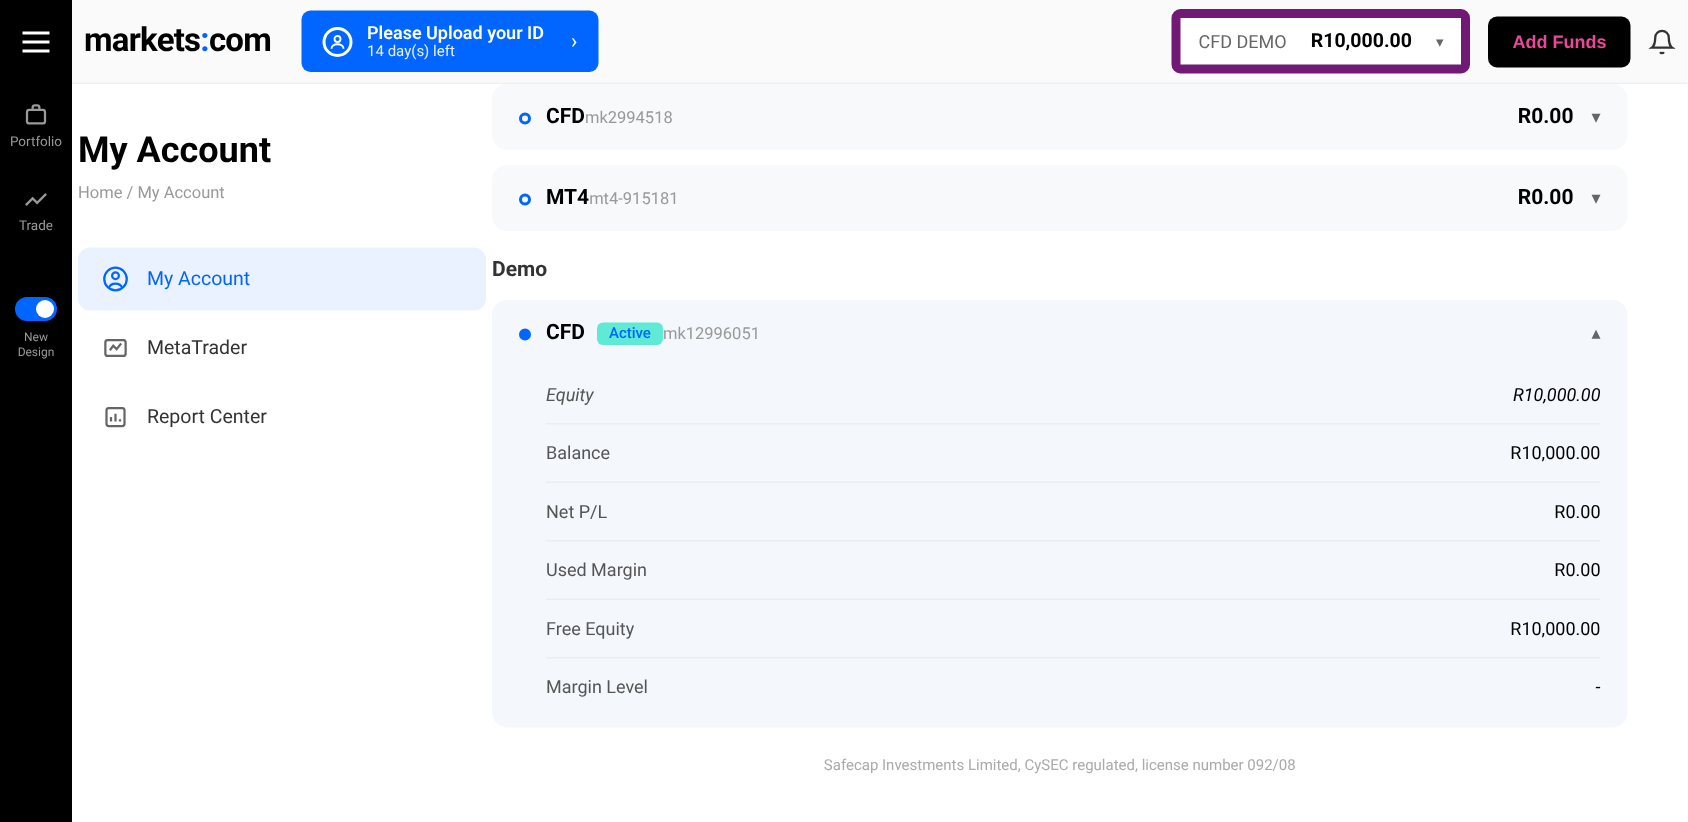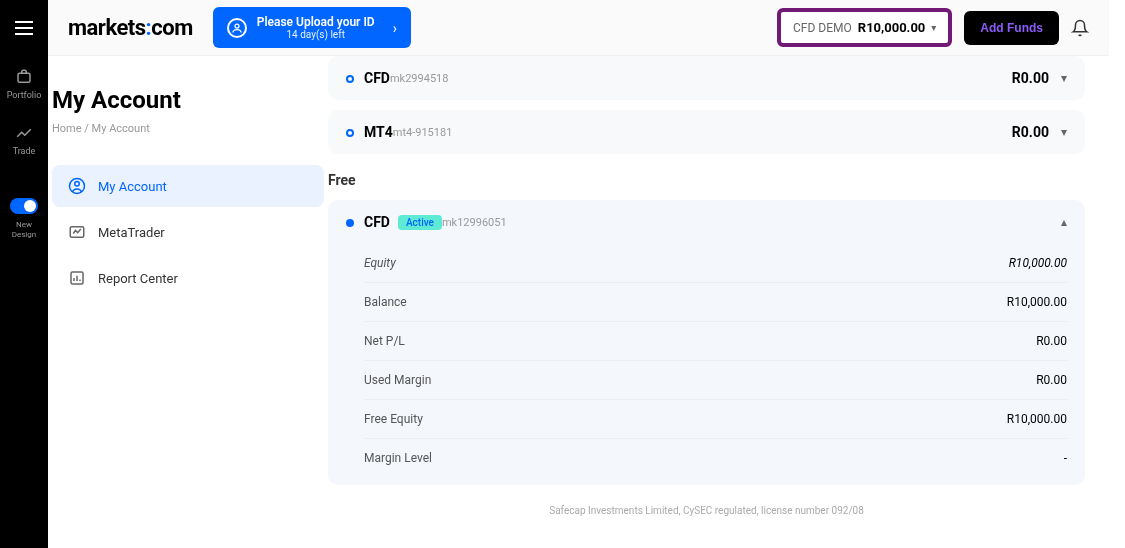--- a/index.html
+++ b/index.html
@@ -12,38 +12,38 @@
     
     .sidebar-item { width: 48px; display: flex; flex-direction: column; align-items: center; padding: 12px 0; cursor: pointer; }
     .sidebar-item-icon { width: 18px; height: 18px; margin-bottom: 4px; }
     .sidebar-item-label { font-size: 9px; color: #999; }
     
     .toggle-section { margin-top: 30px; display: flex; flex-direction: column; align-items: center; }
     .toggle { width: 28px; height: 16px; background: #0066ff; border-radius: 8px; position: relative; cursor: pointer; }
     .toggle-knob { width: 12px; height: 12px; background: #fff; border-radius: 50%; position: absolute; right: 2px; top: 2px; }
     .toggle-label { font-size: 8px; color: #999; margin-top: 6px; text-align: center; line-height: 1.2; }
     
-    .header { position: absolute; left: 48px; top: 0; right: 16px; height: 56px; display: flex; align-items: center; padding: 0 20px; border-bottom: 1px solid #f0f0f0; background: #fafafa; }
+    .header { position: absolute; left: 48px; top: 0; right: 0; height: 56px; display: flex; align-items: center; padding: 0 8px; border-bottom: 1px solid #f0f0f0; background: #fafafa; }
     .logo { font-size: 22px; font-weight: 700; color: #000; letter-spacing: -0.5px; }
     .logo-dot { color: #0066ff; }
     
     .upload-banner { margin-left: 20px; background: #0066ff; color: #fff; border-radius: 6px; padding: 8px 14px; display: flex; align-items: center; gap: 10px; cursor: pointer; }
     .upload-icon { width: 20px; height: 20px; border: 2px solid #fff; border-radius: 50%; display: flex; align-items: center; justify-content: center; font-size: 11px; }
-    .upload-text { display: flex; flex-direction: column; align-items: center; }
+    .upload-text { display: flex; flex-direction: column; }
     .upload-title { font-size: 12px; font-weight: 600; }
     .upload-sub { font-size: 10px; opacity: 0.9; }
     .upload-chevron { font-size: 14px; margin-left: 8px; }
     
     .header-right { margin-left: auto; display: flex; align-items: center; gap: 12px; }
-    .account-selector { border: 4px solid #701a75; border-radius: 6px; padding: 8px 12px; display: flex; align-items: center; gap: 6px; cursor: pointer; background: #fff; }
+    .account-selector { border: 6px solid #701a75; border-radius: 6px; padding: 8px 12px; display: flex; align-items: center; gap: 16px; cursor: pointer; background: #fff; }
     .account-label { font-size: 12px; color: #666; }
     .account-balance { font-size: 13px; font-weight: 700; color: #000; }
     .account-chevron { font-size: 10px; color: #666; }
     
-    .add-funds-btn { background: #000; color: #8b5cf6; border: none; border-radius: 6px; padding: 10px 16px; font-size: 12px; font-weight: 600; cursor: pointer; }
+    .add-funds-btn { background: #000; color: #ec4899; border: none; border-radius: 6px; padding: 10px 16px; font-size: 12px; font-weight: 600; cursor: pointer; }
     .bell-icon { width: 18px; height: 18px; cursor: pointer; }
     
     .main { position: absolute; left: 48px; top: 56px; right: 0; bottom: 0; display: flex; }
     
     .page-left { width: 280px; padding: 30px 4px; }
     .page-title { font-size: 24px; font-weight: 700; color: #000; margin-bottom: 8px; }
     .breadcrumb { font-size: 11px; color: #999; margin-bottom: 30px; }
     
     .nav-menu { display: flex; flex-direction: column; gap: 4px; }
     .nav-item { display: flex; align-items: center; gap: 12px; padding: 12px 16px; border-radius: 8px; cursor: pointer; font-size: 13px; color: #333; }
@@ -198,21 +198,21 @@
           <div class="account-type">MT4</div>
           <div class="account-id">mt4-915181</div>
         </div>
       </div>
       <div class="account-right">
         <span class="account-amount">R0.00</span>
         <span class="card-chevron">▾</span>
       </div>
     </div>
 
-    <div class="section-title">Free</div>
+    <div class="section-title">Demo</div>
 
     <div class="expanded-card">
       <div class="expanded-header">
         <div class="account-card-left">
           <div class="account-dot"></div>
           <div class="account-info">
             <div class="account-type">
               <span>CFD</span>
               <span class="active-badge">Active</span>
             </div>

